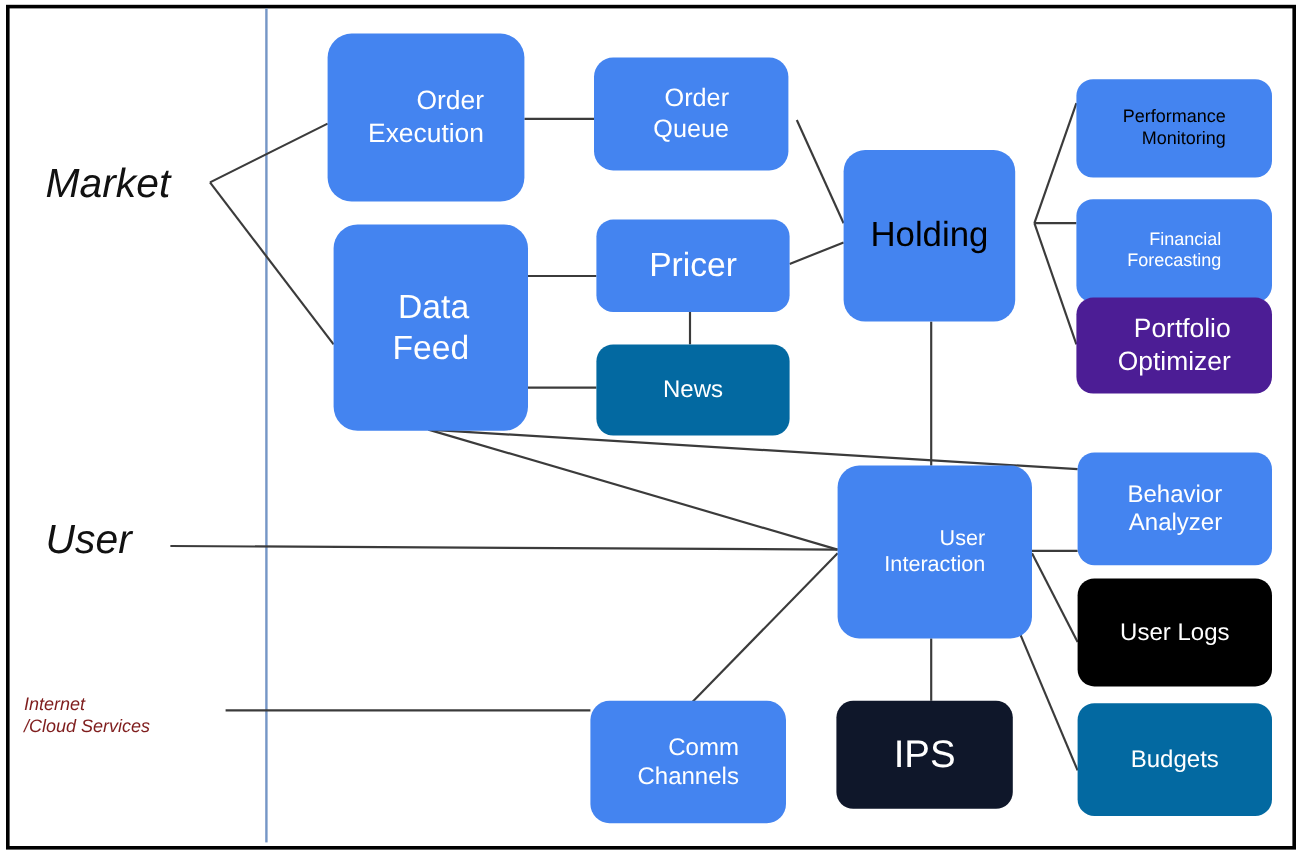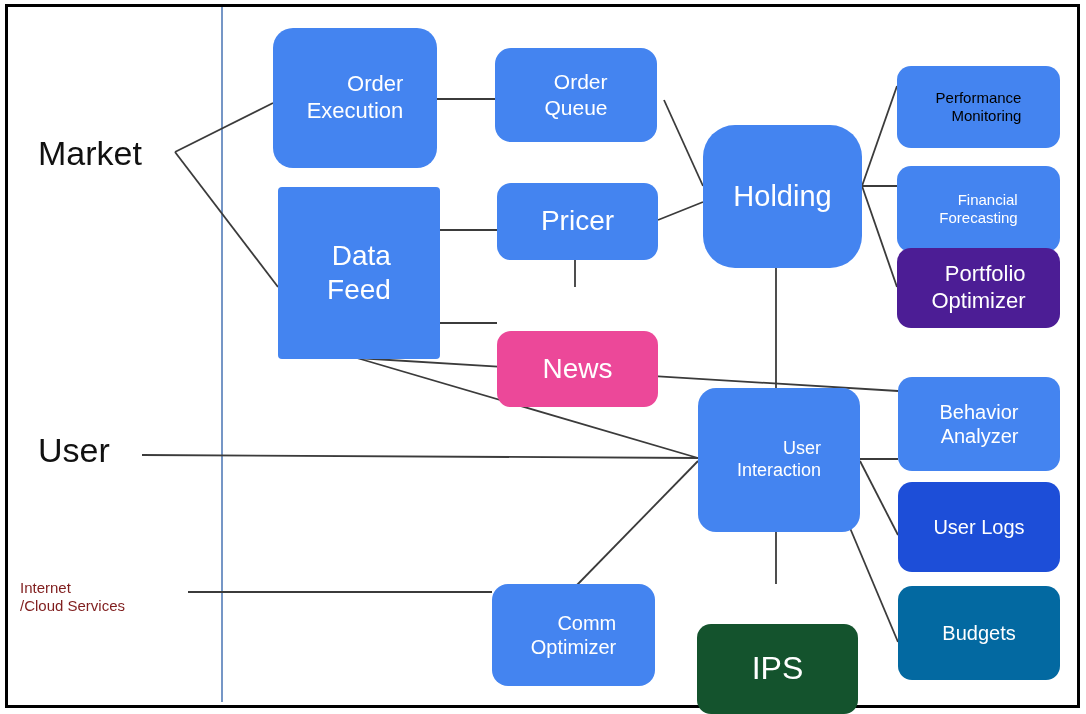--- a/index.html
+++ b/index.html
@@ -32,20 +32,21 @@
   }
   .node span{
     white-space:pre-line;
     line-height:1.22;
   }
   .side-label{
     position:absolute;
     white-space:pre-line;
     line-height:1.2;
     z-index:2;
+    font-style:italic;
   }
 </style>
 </head>
 <body>
 
 <div id="canvas">
   <div id="frame" style="left: 5px; top: 4px; width: 1075px; height: 704px; border-width: 3px; border-color: rgb(0, 0, 0);"></div>
   <div id="divider" style="left: 221px; top: 7px; height: 695px; background: rgb(117, 150, 198);"></div>
   <svg id="edge-layer" width="1086" height="714" viewBox="0 0 1086 714">
       <line x1="175" y1="152" x2="273" y2="103" stroke="#3b3b3b" stroke-width="1.8"></line>
@@ -78,31 +79,31 @@
     </div>
   <div id="nodes">
       <div class="node" style="left: 273px; top: 28px; width: 164px; height: 140px; border-radius: 20px; background: rgb(68, 132, 240); color: rgb(255, 255, 255); font-size: 22px;">
         <span>Order
 Execution</span>
       </div>
       <div class="node" style="left: 495px; top: 48px; width: 162px; height: 94px; border-radius: 16px; background: rgb(68, 132, 240); color: rgb(255, 255, 255); font-size: 21px;">
         <span>Order
 Queue</span>
       </div>
-      <div class="node" style="left: 278px; top: 187px; width: 162px; height: 172px; border-radius: 4px; background: rgb(68, 132, 240); color: rgb(255, 255, 255); font-size: 28px;">
+      <div class="node" style="left: 278px; top: 187px; width: 162px; height: 172px; border-radius: 20px; background: rgb(68, 132, 240); color: rgb(255, 255, 255); font-size: 28px;">
         <span>Data
 Feed</span>
       </div>
       <div class="node" style="left: 497px; top: 183px; width: 161px; height: 77px; border-radius: 14px; background: rgb(68, 132, 240); color: rgb(255, 255, 255); font-size: 28px;">
         <span>Pricer</span>
       </div>
-      <div class="node" style="left: 497px; top: 287px; width: 161px; height: 76px; border-radius: 14px; background: #ec4899; color: rgb(255, 255, 255); font-size: 28px; margin-top: 44px;">
+      <div class="node" style="left: 497px; top: 287px; width: 161px; height: 76px; border-radius: 14px; background: #0369a1; color: rgb(255, 255, 255); font-size: 20px;">
         <span>News</span>
       </div>
-      <div class="node" style="left: 703px; top: 125px; width: 159px; height: 143px; border-radius: 32px; background: rgb(68, 132, 240); color: #ffffff; font-size: 29px;">
+      <div class="node" style="left: 703px; top: 125px; width: 143px; height: 143px; border-radius: 18px; background: rgb(68, 132, 240); color: #000000; font-size: 29px;">
         <span>Holding</span>
       </div>
       <div class="node" style="left: 897px; top: 66px; width: 163px; height: 82px; border-radius: 14px; background: rgb(68, 132, 240); color: #000000; font-size: 15px;">
         <span>Performance
 Monitoring</span>
       </div>
       <div class="node" style="left: 897px; top: 166px; width: 163px; height: 86px; border-radius: 14px; background: rgb(68, 132, 240); color: rgb(255, 255, 255); font-size: 15px;">
         <span>Financial
 Forecasting</span>
       </div>
@@ -111,27 +112,27 @@
 Optimizer</span>
       </div>
       <div class="node" style="left: 698px; top: 388px; width: 162px; height: 144px; border-radius: 18px; background: rgb(68, 132, 240); color: rgb(255, 255, 255); font-size: 18px;">
         <span>User
 Interaction</span>
       </div>
       <div class="node" style="left: 898px; top: 377px; width: 162px; height: 94px; border-radius: 14px; background: rgb(68, 132, 240); color: rgb(255, 255, 255); font-size: 20px;">
         <span>Behavior
 Analyzer</span>
       </div>
-      <div class="node" style="left: 898px; top: 482px; width: 162px; height: 90px; border-radius: 14px; background: #1d4ed8; color: rgb(255, 255, 255); font-size: 20px;">
+      <div class="node" style="left: 898px; top: 482px; width: 162px; height: 90px; border-radius: 14px; background: #000000; color: rgb(255, 255, 255); font-size: 20px;">
         <span>User Logs</span>
       </div>
       <div class="node" style="left: 492px; top: 584px; width: 163px; height: 102px; border-radius: 16px; background: rgb(68, 132, 240); color: rgb(255, 255, 255); font-size: 20px;">
         <span>Comm
-Optimizer</span>
+Channels</span>
       </div>
-      <div class="node" style="left: 697px; top: 584px; width: 161px; height: 90px; border-radius: 14px; background: #14532d; color: rgb(255, 255, 255); font-size: 32px; margin-top: 40px;">
+      <div class="node" style="left: 697px; top: 584px; width: 147px; height: 90px; border-radius: 14px; background: #0f172a; color: rgb(255, 255, 255); font-size: 32px;">
         <span>IPS</span>
       </div>
       <div class="node" style="left: 898px; top: 586px; width: 162px; height: 94px; border-radius: 14px; background: #0369a1; color: rgb(255, 255, 255); font-size: 20px;">
         <span>Budgets</span>
       </div>
     </div>
 </div>
 
 </body></html>

